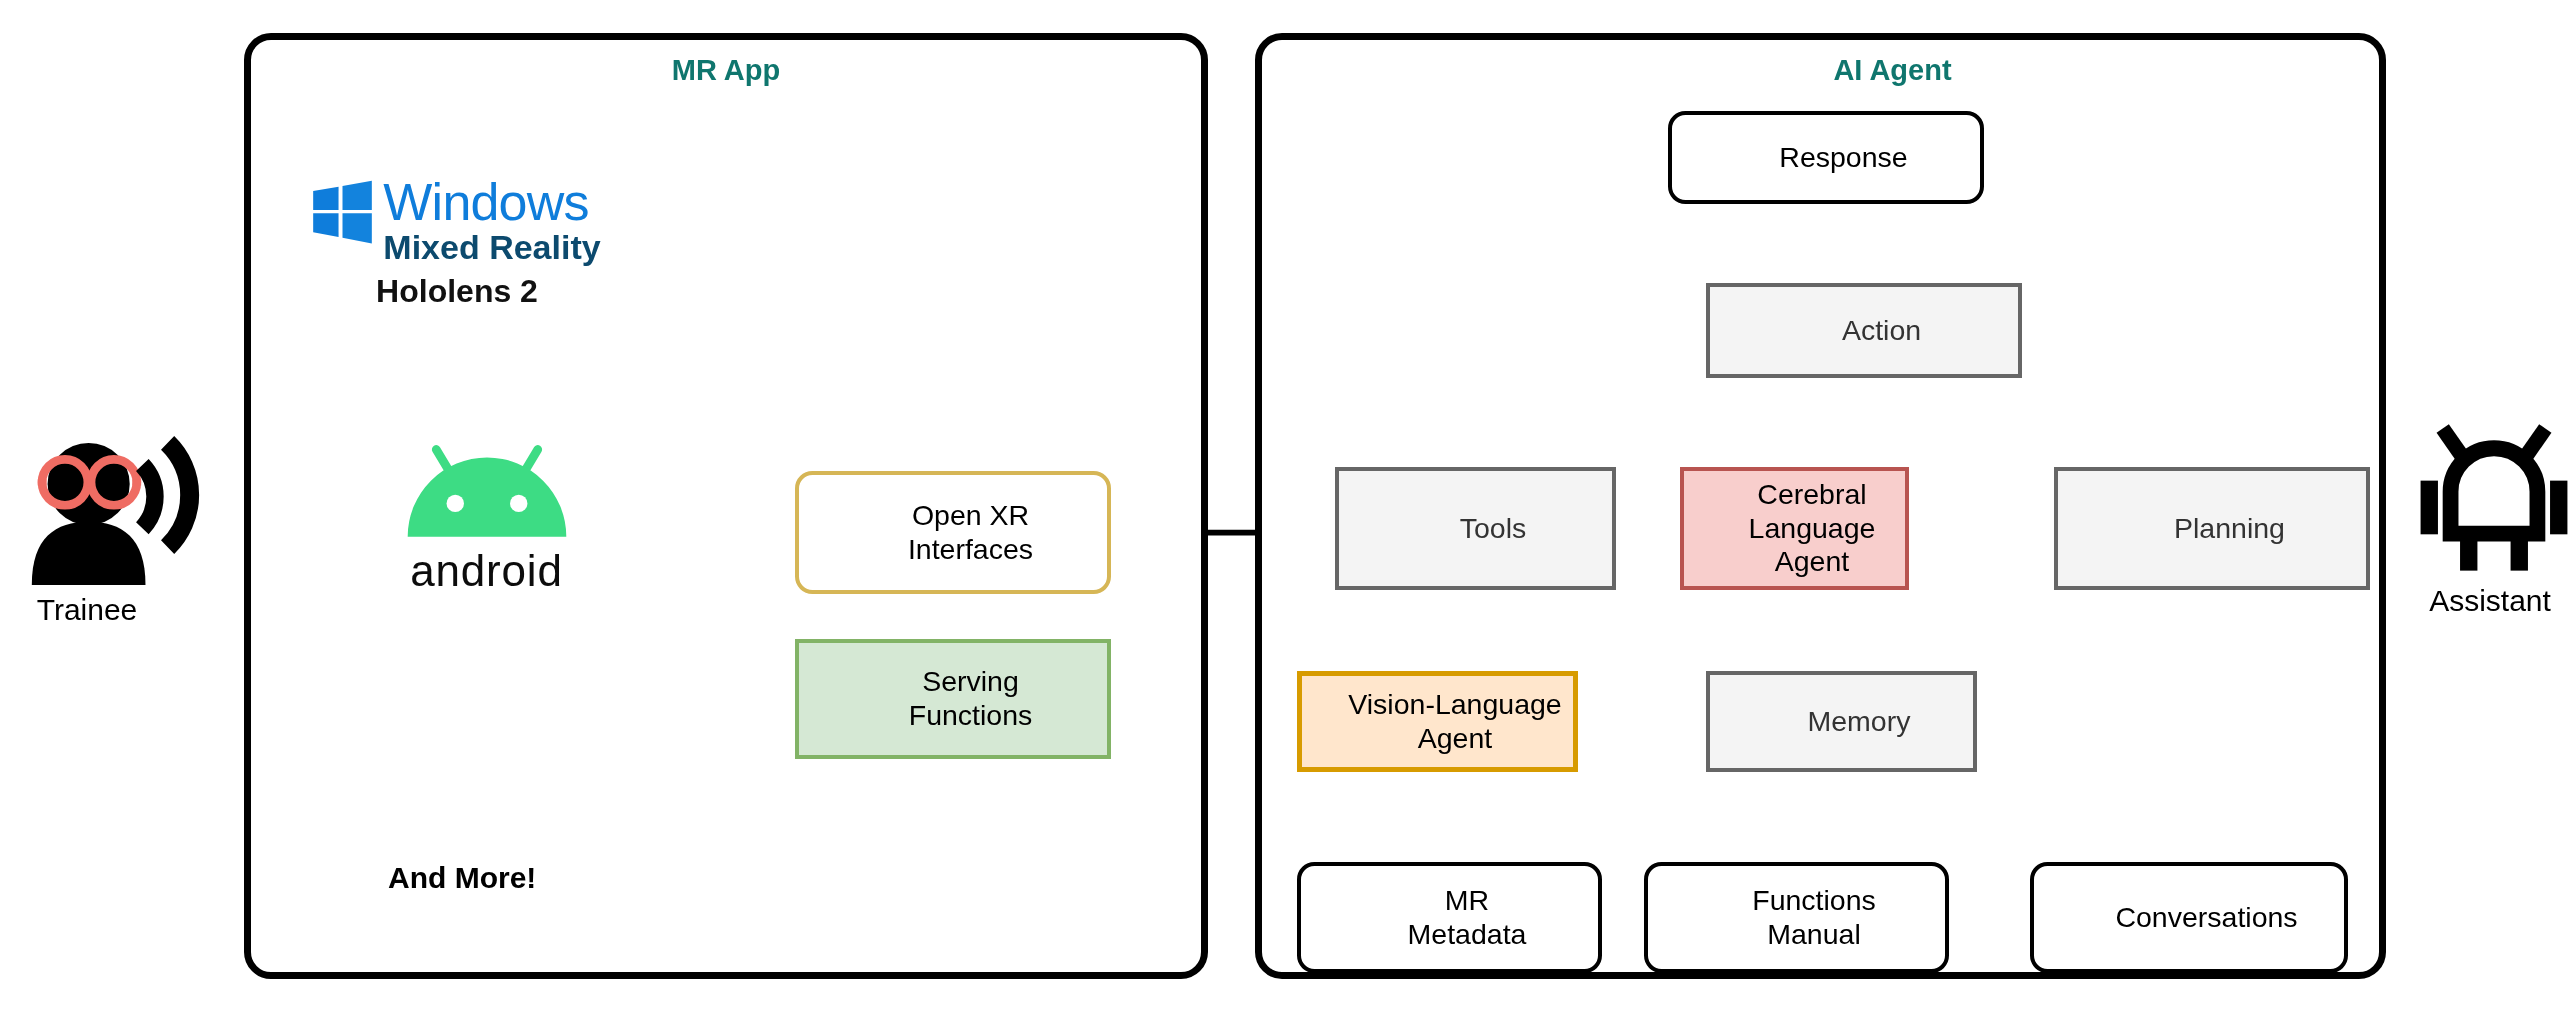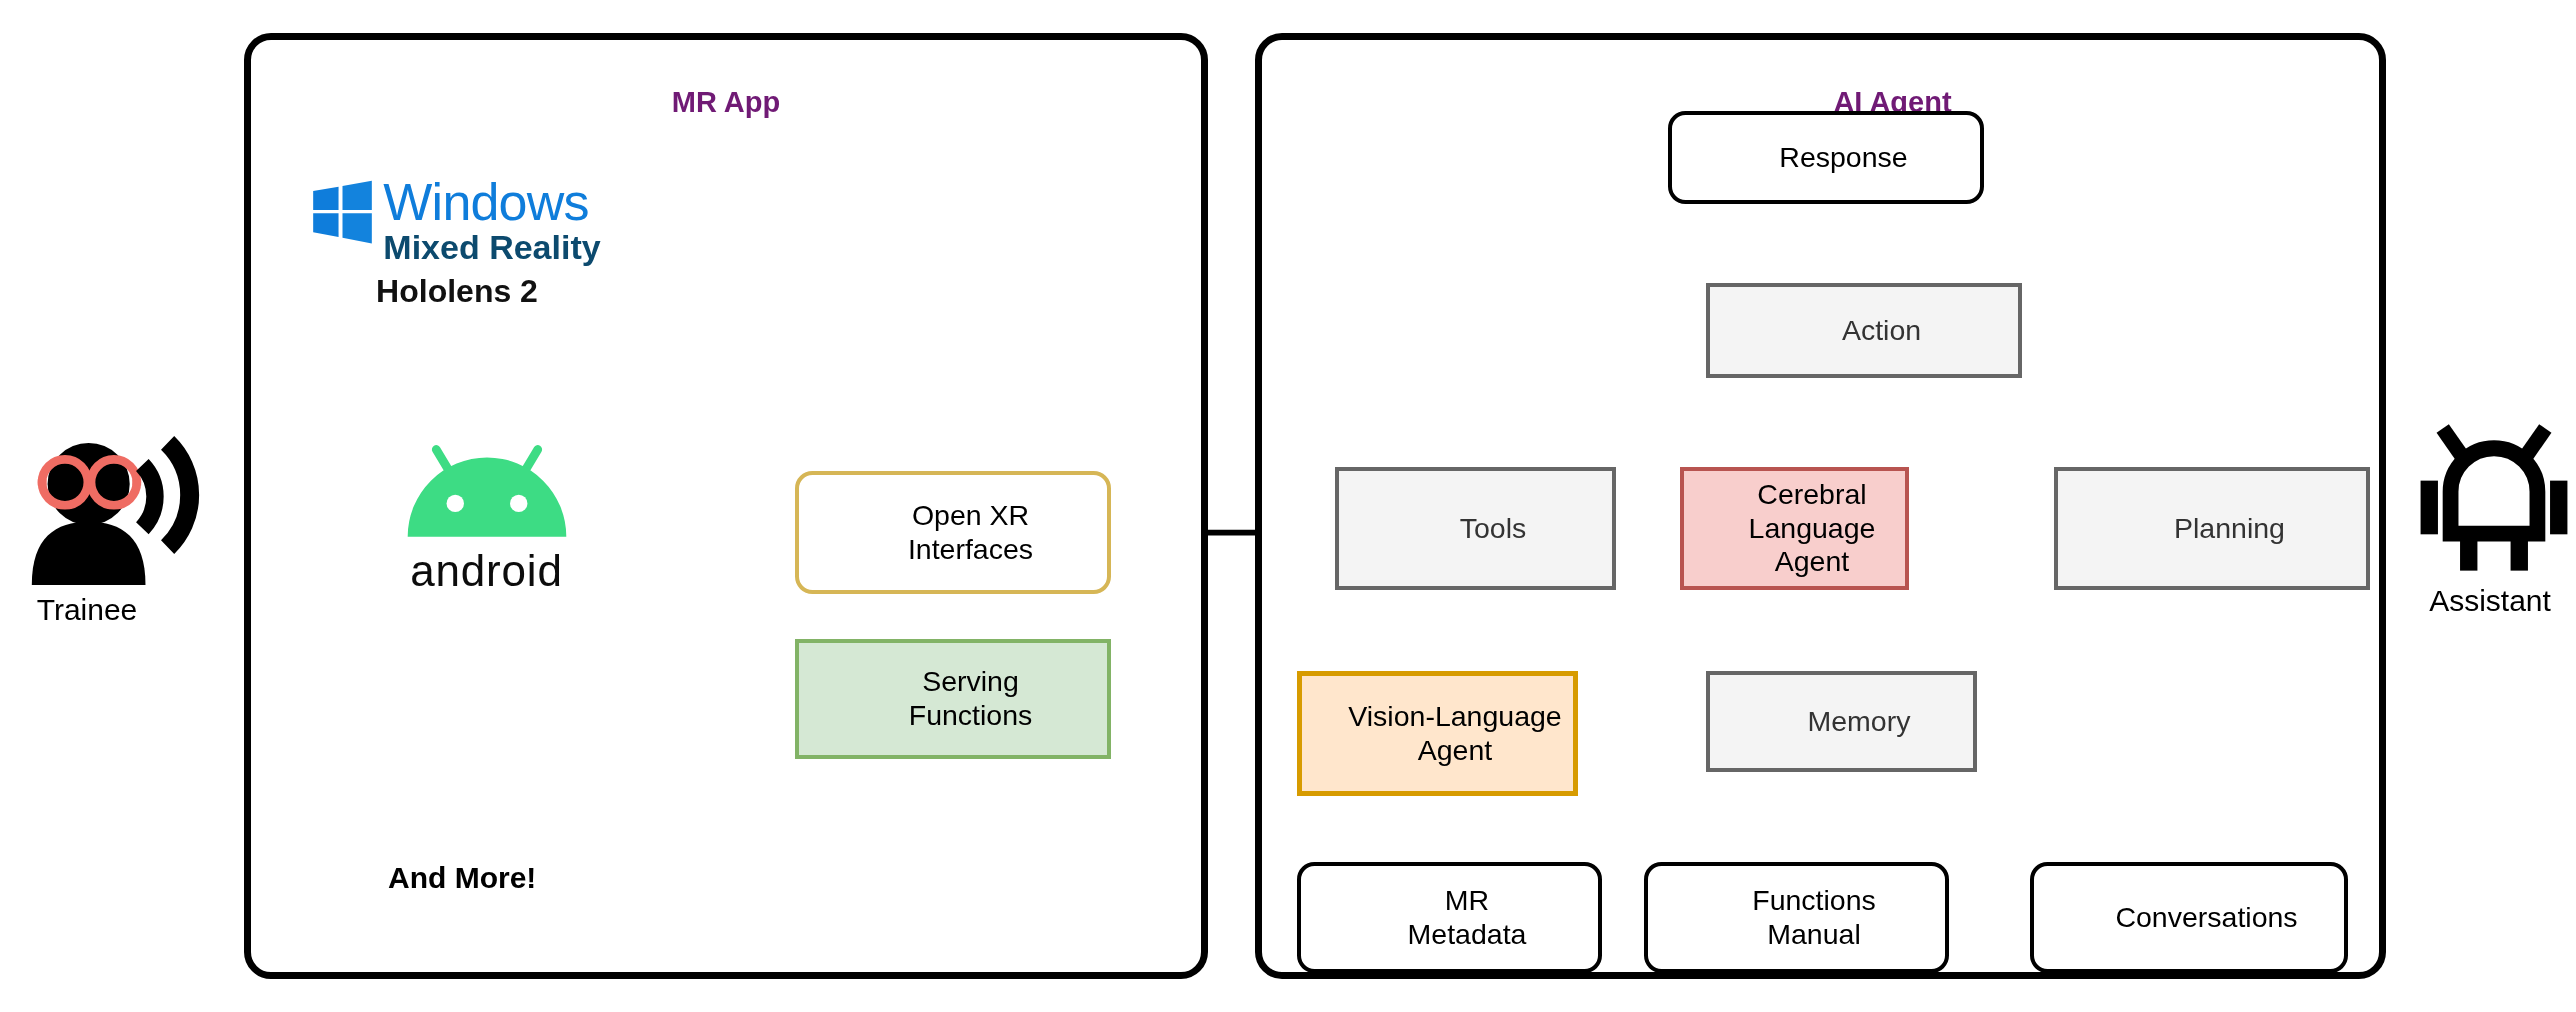--- a/index.html
+++ b/index.html
@@ -1,21 +1,21 @@
 <!DOCTYPE html>
 <html style="font-size:12.7px"><head>
 <meta charset="utf-8">
 <style>
   html,body{margin:0;padding:0;background:#ffffff;}
   body{width:2576px;height:1013px;font-family:"Liberation Sans",sans-serif;overflow:hidden;}
   #stage{position:relative;width:2576px;height:1013px;background:#fff;}
 
   
   .panel{position:absolute;border:7.1px solid #000;border-radius:27px;background:#fff;box-sizing:border-box;}
-  .panel-title{position:absolute;font-weight:bold;font-size:29px;color:#701a75;text-align:center;white-space:nowrap;margin-top:32px;}
+  .panel-title{position:absolute;font-weight:bold;font-size:29px;color:#0f766e;text-align:center;white-space:nowrap;}
 
   
   .node{position:absolute;box-sizing:border-box;display:flex;align-items:center;justify-content:center;text-align:center;line-height:1.18;color:#000;font-size:28.5px;padding-left:35px;}
   .node span{display:block;pointer-events:none;}
 
   .n-round{border:4px solid #000;border-radius:17.4px;background:#fff;}
   .n-gray{border:4.7px solid #666666;background:#f4f4f4;color:#333;margin-left:38px;}
   .n-amber{border:4.7px solid #d6b656;border-radius:17.4px;background:#ffffff;}
   .n-green{border:4.7px solid #82b366;background:#d5e8d4;}
   .n-red{border:4.7px solid #b85450;background:#f8cecc;}
@@ -193,21 +193,21 @@
 
   <div class="node n-red" style="left:1680px;top:467px;width:229px;height:123px;flex-direction:column;">
     <span>Cerebral</span>
     <span>Language Agent</span>
   </div>
 
   <div class="node n-gray" style="left:2016px;top:467px;width:316px;height:123px;">
     <span>Planning</span>
   </div>
 
-  <div class="node n-orange" style="left:1297px;top:671px;width:281px;height:125px;flex-direction:column;">
+  <div class="node n-orange" style="left:1297px;top:671px;width:281px;height:101px;flex-direction:column;">
     <span>Vision-Language</span>
     <span>Agent</span>
   </div>
 
   <div class="node n-gray" style="left:1668px;top:671px;width:271px;height:101px;">
     <span>Memory</span>
   </div>
 
   <div class="node n-round" style="left:1297px;top:862px;width:305px;height:111px;flex-direction:column;">
     <span>MR</span>

